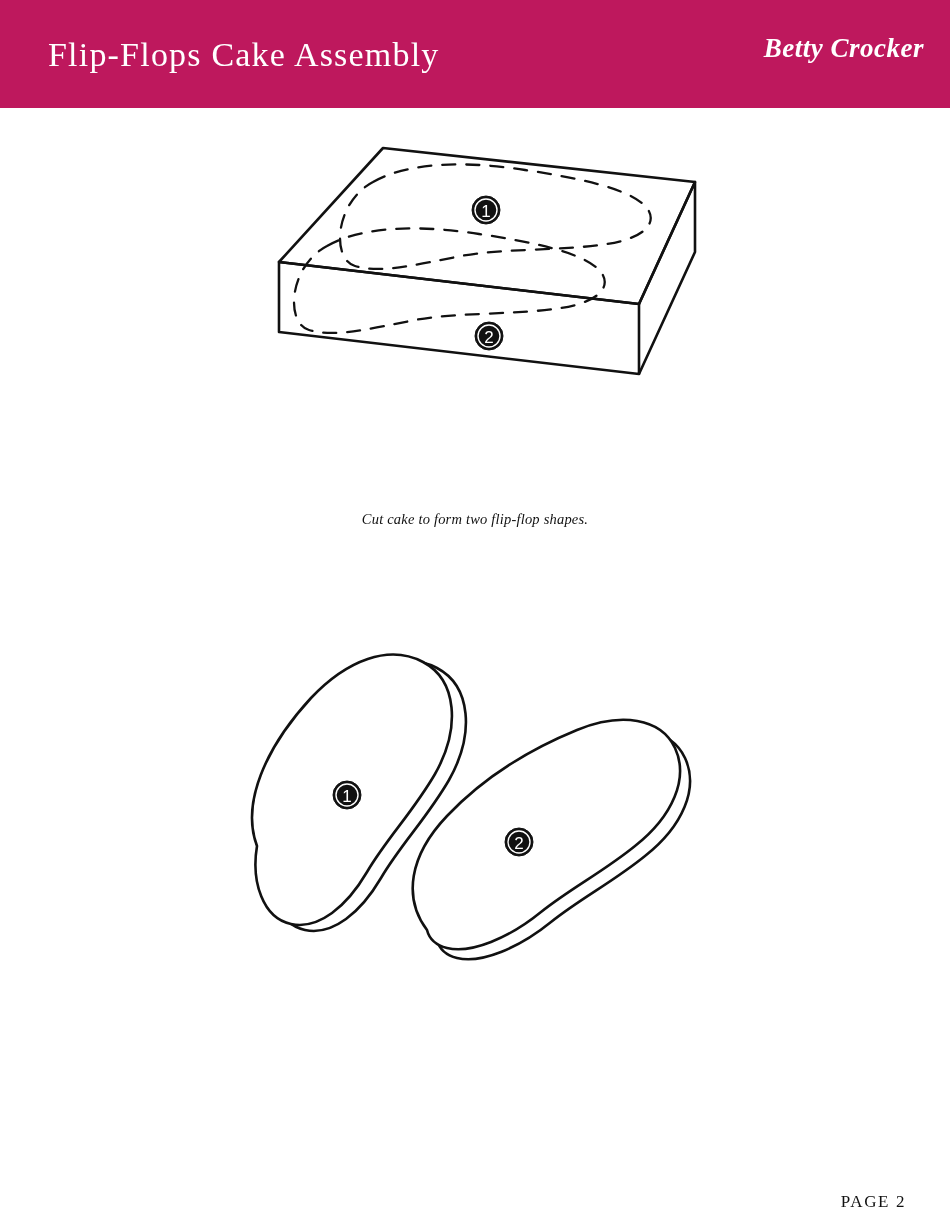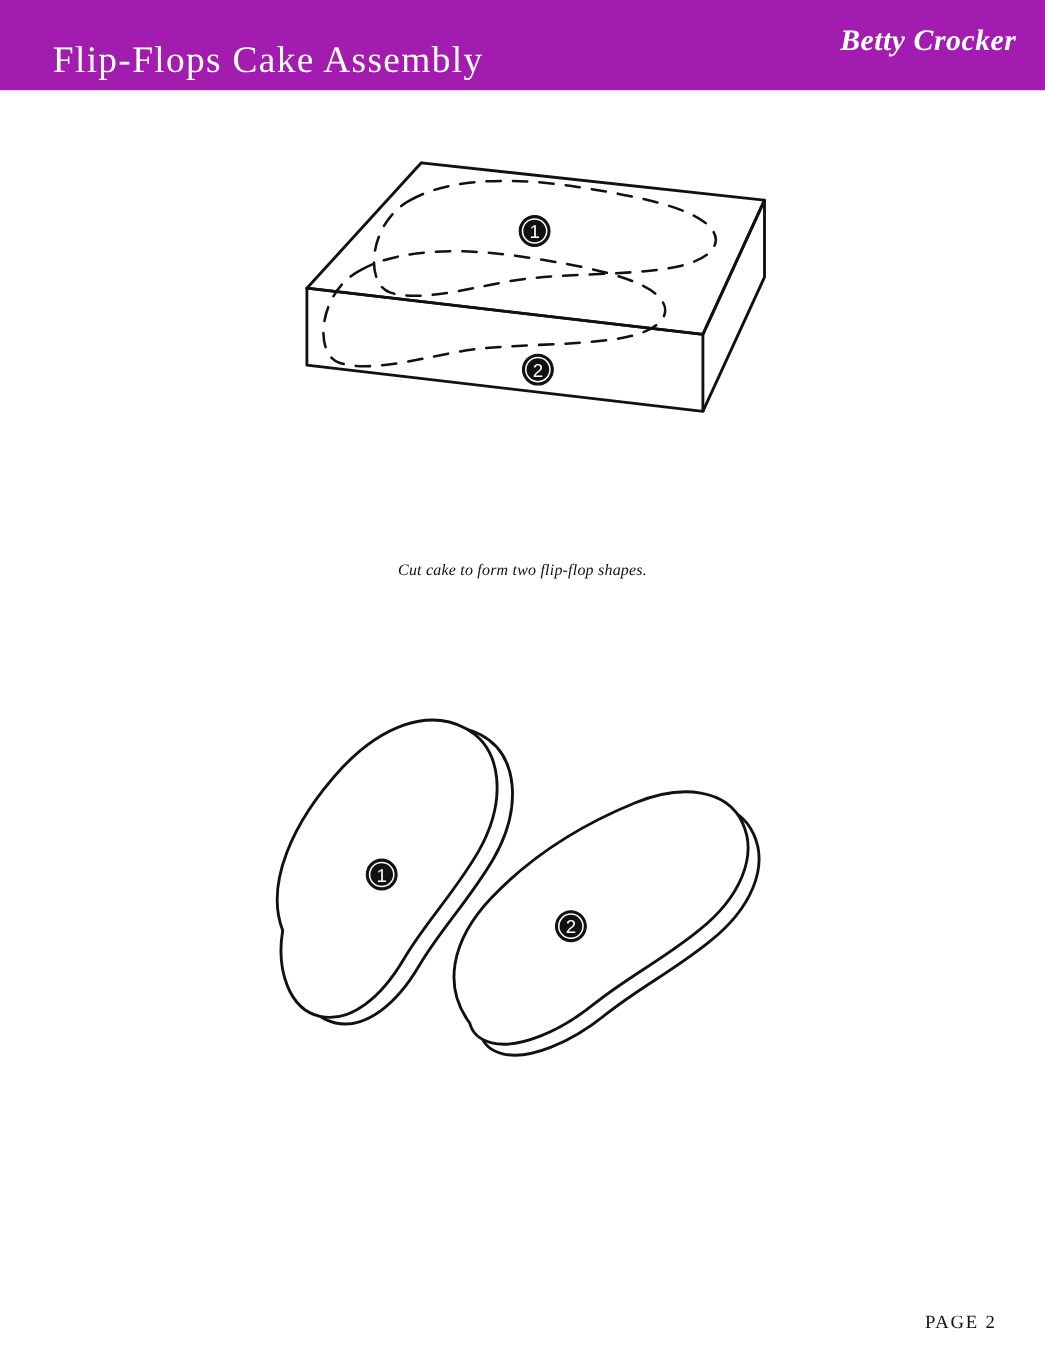--- a/index.html
+++ b/index.html
@@ -13,37 +13,37 @@
     position: relative;
     font-family: "Liberation Sans", sans-serif;
     overflow: hidden;
   }
 
   
   .header {
     position: absolute;
     top: 0; left: 0;
     width: 950px;
-    height: 82px;
-    background: #a21caf;
+    height: 108px;
+    background: #be185d;
   }
   .header-title {
     position: absolute;
     left: 48px;
     top: 36px;
     color: #ffffff;
     font-family: "Liberation Serif", serif;
     font-size: 34px;
     letter-spacing: 1.2px;
     white-space: nowrap;
   }
   .brand {
     position: absolute;
     right: 26px;
-    top: 14px;
+    top: 26px;
     width: 190px;
     height: 44px;
     color: #ffffff;
     text-align: right;
   }
   .brand-text {
     font-family: "Liberation Serif", serif;
     font-style: italic;
     font-weight: bold;
     font-size: 27px;

